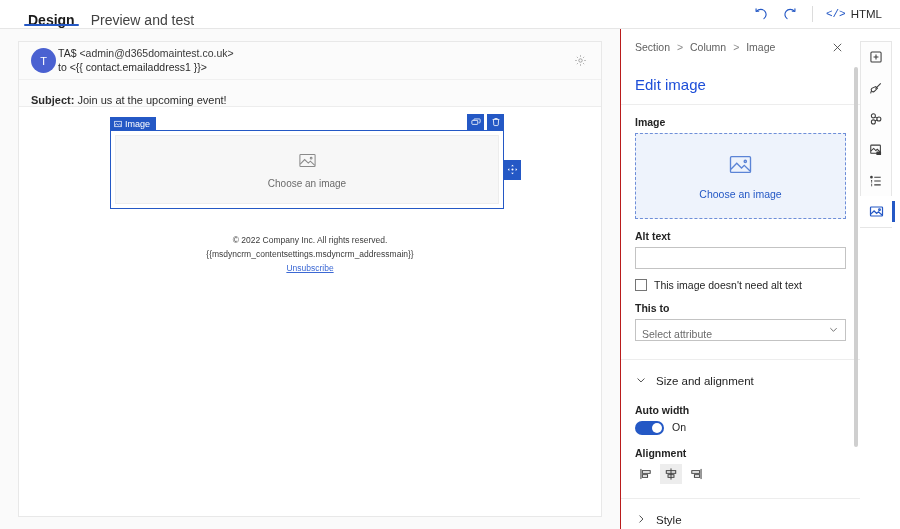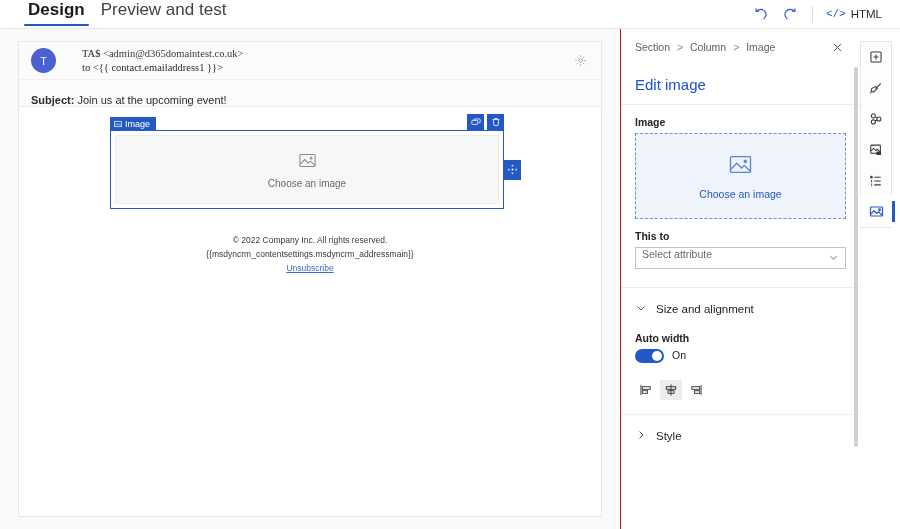--- a/index.html
+++ b/index.html
@@ -14,22 +14,22 @@
 
   
   .topbar {
     position: absolute; left: 0; top: 0; width: 900px; height: 29px;
     background: #ffffff;
     border-bottom: 1px solid #e6e6e6;
     display: flex; align-items: stretch;
   }
   .tabs { display: flex; align-items: stretch; padding-left: 20px; }
   .tab {
-    position: relative; display: flex; align-items: flex-start;
-    font-size: 17px; color: #424242;
+    position: relative; display: flex; align-items: flex-end;
+    font-size: 14px; color: #424242;
     padding: 0 8px; cursor: pointer; white-space: nowrap;
   }
   .tab.active { font-weight: bold; color: #1a1a1a; }
   .tab.active::after {
     content: ""; position: absolute; left: 4px; right: 4px; bottom: 2px;
     height: 2px; background: #2458c5; border-radius: 1px;
   }
   .topright {
     margin-left: auto; display: flex; align-items: center;
     gap: 2px; padding-right: 14px;
@@ -59,21 +59,21 @@
   .mailhead {
     position: relative; height: 38px; display: flex; align-items: center;
     padding: 0 10px 0 12px; border-bottom: 1px solid #f0f0f0;
     background: #fbfbfb;
   }
   .avatar {
     width: 25px; height: 25px; border-radius: 50%; background: #4a61d1;
     color: #fff; font-size: 11px; display: flex; align-items: center; justify-content: center;
     flex: 0 0 auto;
   }
-  .mailaddr { margin-left: 26px; line-height: 1.32; font-family: Liberation Serif, serif; }
+  .mailaddr { margin-left: 2px; line-height: 1.32; }
   .mailaddr .l1 { font-size: 10.5px; color: #2b2b2b; }
   .mailaddr .l1 .email { color: #3a3a3a; }
   .mailaddr .l2 { font-size: 10.5px; color: #2b2b2b; }
   .gear {
     margin-left: auto; width: 22px; height: 22px; display: flex;
     align-items: center; justify-content: center; cursor: pointer; color: #9a9a9a;
   }
   .subjbar {
     height: 27px; display: flex; align-items: flex-end; padding-left: 12px;
     font-size: 11px; color: #2b2b2b; background: #fbfbfb;
@@ -152,21 +152,21 @@
   .textinput {
     width: 100%; height: 22px; border: 1px solid #c3c3c3; background: #fff;
     font-size: 10.5px; color: #242424; padding: 0 6px;
     font-family: "Liberation Sans", sans-serif;
   }
   .checkrow { display: flex; align-items: center; gap: 7px; margin-top: 10px; cursor: pointer; }
   .cbox { width: 12px; height: 12px; border: 1px solid #757575; background: #fff; flex: 0 0 auto; }
   .checkrow .clabel { font-size: 10.5px; color: #242424; }
   .selectwrap {
     position: relative; width: 100%; height: 22px; border: 1px solid #c3c3c3;
-    background: #fff; display: flex; align-items: flex-start; padding: 0 22px 0 6px;
+    background: #fff; display: flex; align-items: flex-end; padding: 0 22px 0 6px;
     cursor: pointer;
   }
   .selectwrap .sval { font-size: 10.5px; color: #6b6b6b; }
   .selectwrap .chev { position: absolute; right: 6px; top: 50%; transform: translateY(-50%); color: #555; }
 
   .accordion {
     display: flex; align-items: center; gap: 9px;
     padding: 12px 14px; cursor: pointer;
   }
   .accordion .atitle { font-size: 11.5px; color: #242424; }
@@ -359,20 +359,28 @@
           <svg width="25" height="25" viewBox="0 0 24 24" fill="none" stroke="#5b84d6" stroke-width="1.3">
             <rect x="2.4" y="4.4" width="19.2" height="15.2" rx="1"></rect>
             <circle cx="16.6" cy="9" r="1.1"></circle>
             <path d="M2.8 16.6 L8.4 10.8 L13 15.3 L15.6 12.8 L21.2 18.3"></path>
           </svg>
         </span>
         <span class="dz-label">Choose an image</span>
       </div>
     </div>
 
+    <div class="psect">
+      <div class="flabel">Alt text</div>
+      <input class="textinput" type="text" value="" style="">
+      <div class="checkrow">
+        <span class="cbox"></span>
+        <span class="clabel">This image doesn't need alt text</span>
+      </div>
+    </div>
 
     <div class="psect">
       <div class="flabel">This to</div>
       <div class="selectwrap">
         <span class="sval">Select attribute</span>
         <span class="chev">
           <svg width="11" height="11" viewBox="0 0 16 16" fill="none" stroke="#555" stroke-width="1.2">
             <path d="M3.4 6 L8 10.6 L12.6 6"></path>
           </svg>
         </span>
@@ -395,20 +403,21 @@
       <div class="flabel">Auto width</div>
       <div class="toggle-row">
         <span class="toggle">
             <span class="knob"></span>
           </span>
         <span class="tlabel">On</span>
       </div>
     </div>
 
     <div class="psect" style="padding-top:12px">
+      <div class="flabel">Alignment</div>
       <div class="alignrow">
         <div class="alignbtn">
           <svg width="14" height="14" viewBox="0 0 16 16" fill="none" stroke="#3b3b3b" stroke-width="1.1">
             <path d="M2.2 2.2 V13.8"></path>
             <rect x="3.8" y="4.2" width="9" height="3"></rect>
             <rect x="3.8" y="8.8" width="6" height="3"></rect>
           </svg>
         </div>
         <div class="alignbtn sel">
           <svg width="14" height="14" viewBox="0 0 16 16" fill="none" stroke="#3b3b3b" stroke-width="1.1">

